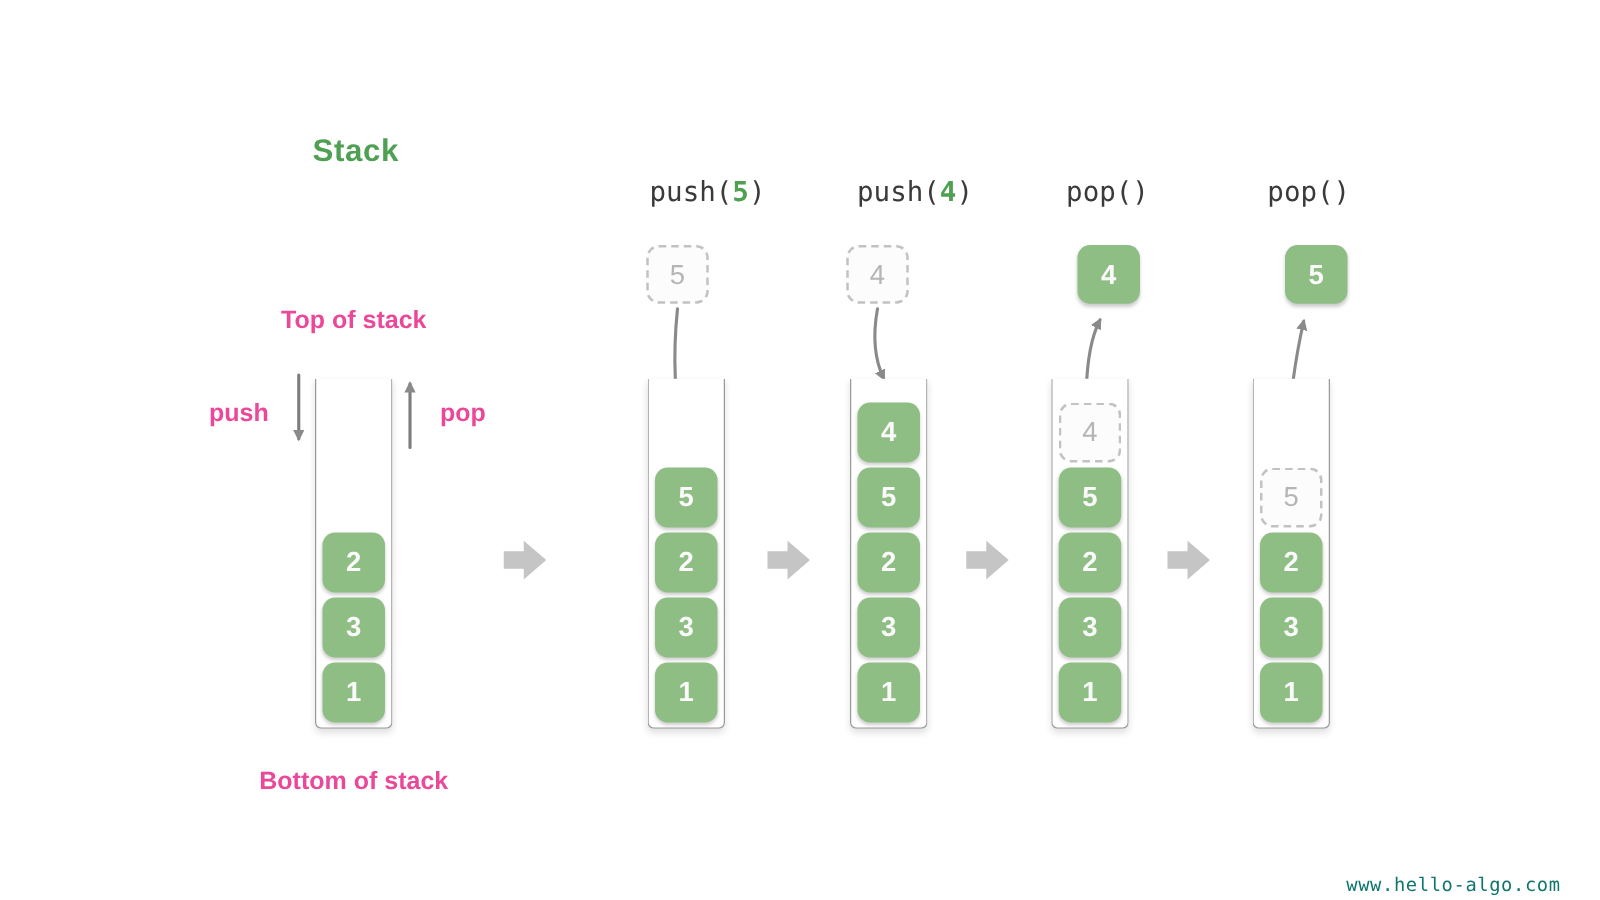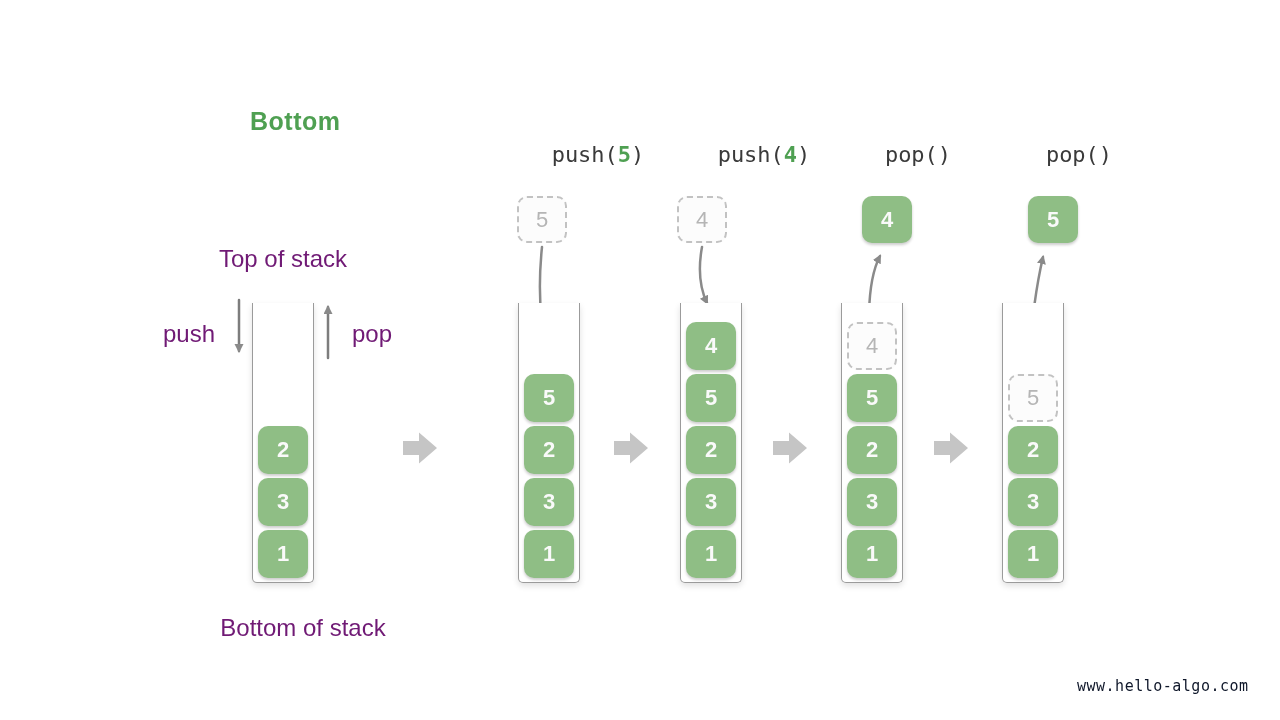--- a/index.html
+++ b/index.html
@@ -4,23 +4,23 @@
 <style>
   html,body{margin:0;padding:0;background:#fff;}
   .canvas{
     position:relative;width:1280px;height:720px;background:#ffffff;overflow:hidden;
     font-family:"Liberation Sans", sans-serif;
   }
   .title{
     position:absolute;left:250px;top:107px;
     font-size:25px;font-weight:bold;color:#4fa052;letter-spacing:0.5px;
   }
-  .lbl{position:absolute;font-size:24px;font-weight:normal;color:#701a75;white-space:nowrap;}
+  .lbl{position:absolute;font-size:20px;font-weight:bold;color:#ec4899;white-space:nowrap;}
   .top-label{left:283px;top:245px;transform:translateX(-50%);}
-  .bottom-label{left:283px;top:614px;transform:translateX(-50%);margin-left:20px;}
+  .bottom-label{left:283px;top:614px;transform:translateX(-50%);}
   .push-label{left:215px;top:320px;transform:translateX(-100%);}
   .pop-label{left:352px;top:320px;}
   .stack{
     position:absolute;top:303px;width:62px;height:280px;box-sizing:border-box;
     border-left:1.5px solid #9b9b9b;border-right:1.5px solid #9b9b9b;border-bottom:1.5px solid #9b9b9b;
     border-radius:0 0 5px 5px;background:#fff;
     box-shadow:0 3px 6px rgba(0,0,0,0.12);
     display:flex;flex-direction:column;justify-content:flex-end;align-items:center;
     gap:4px;padding-bottom:4px;
   }
@@ -38,36 +38,36 @@
   }
   .float{
     position:absolute;top:196px;width:50px;height:47px;border-radius:10px;
     display:flex;align-items:center;justify-content:center;font-size:22px;
   }
   .float.dashed{box-sizing:border-box;border:2px dashed #c2c2c2;background:#fcfcfc;color:#b5b5b5;}
   .float.solid{background:#8fbe85;color:#fafafa;font-weight:bold;box-shadow:0 2px 3px rgba(0,0,0,0.2);}
   .f2{left:517px;} .f3{left:677px;} .f4{left:862px;} .f5{left:1028px;}
   .op-label{
     position:absolute;top:142px;transform:translateX(-50%);
-    font-family:"DejaVu Sans Mono", monospace;font-size:22px;color:#3a3a3a;white-space:nowrap;margin-left:32px;
+    font-family:"DejaVu Sans Mono", monospace;font-size:22px;color:#3a3a3a;white-space:nowrap;
   }
   .op-label .arg{color:#4fa052;font-weight:bold;}
   .ol2{left:566px;} .ol3{left:732px;text-align:center;} .ol4{left:886px;} .ol5{left:1047px;}
   .overlay{position:absolute;left:0;top:0;width:1280px;height:720px;pointer-events:none;}
   .watermark{
-    position:absolute;left:1077px;top:677px;
-    font-family:"DejaVu Sans Mono", monospace;font-size:15px;color:#0f172a;letter-spacing:0.5px;
+    position:absolute;left:1077px;top:699px;
+    font-family:"DejaVu Sans Mono", monospace;font-size:15px;color:#0f766e;letter-spacing:0.5px;
   }
 </style>
 </head>
 <body>
 
 <div class="canvas">
 
-  <div class="title">Bottom</div>
+  <div class="title">Stack</div>
 
   <div class="lbl top-label">Top of stack</div>
   <div class="lbl push-label">push</div>
   <div class="lbl pop-label">pop</div>
   <div class="lbl bottom-label">Bottom of stack</div>
 
   <svg class="overlay" viewBox="0 0 1280 720" xmlns="http://www.w3.org/2000/svg">
     <defs>
       <marker id="ah" markerUnits="userSpaceOnUse" markerWidth="10" markerHeight="10" refX="7" refY="4.5" orient="auto">
         <path d="M0,0 L9,4.5 L0,9 Z" fill="#8a8a8a"></path>

